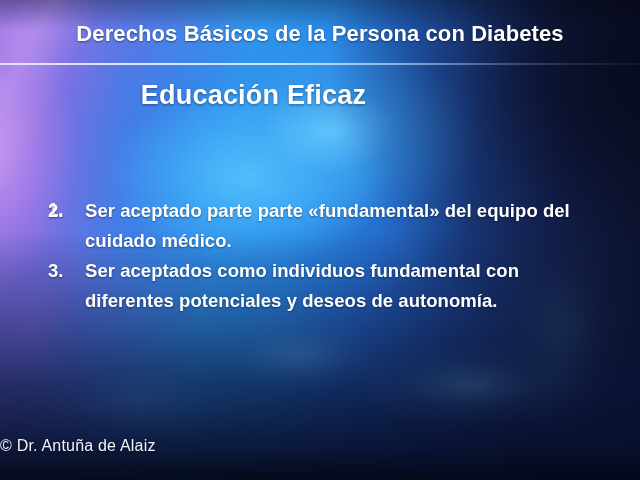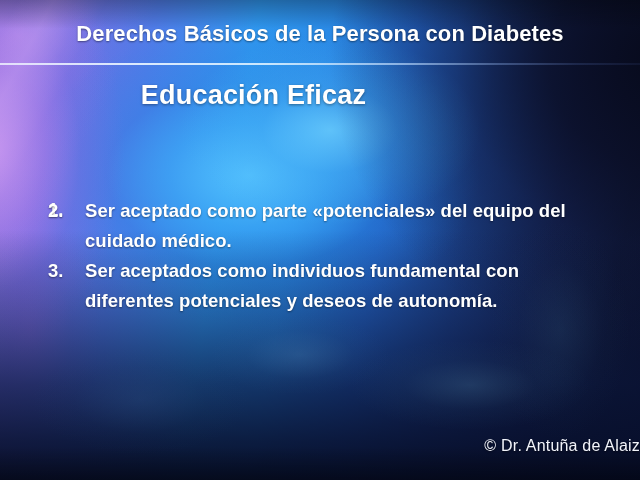--- a/index.html
+++ b/index.html
@@ -222,21 +222,21 @@
     width: 26px;
     text-align: left;
     font-weight: bold;
   }
 
   .slide-footer {
     position: absolute;
     top: 437px;
     left: 0;
     width: 640px;
-    text-align: right;
+    text-align: left;
     color: #f2f4fb;
     font-size: 16px;
     font-weight: normal;
     letter-spacing: 0.2px;
     text-shadow: 0 1px 2px rgba(0,0,0,0.55);
     white-space: nowrap;
   }
 </style>
 </head>
 <body>
@@ -260,21 +260,21 @@
     <div class="title-rule"></div>
 
     <div class="slide-subtitle">Educación Eficaz</div>
 
     <ol class="bullet-list">
       <li class="bullet-item">
         <span class="bullet-num">1.</span>
       </li>
       <li class="bullet-item">
         <span class="bullet-num">2.</span>
-        <span class="bullet-text">Ser aceptado como parte «potenciales» del equipo del cuidado médico.</span>
+        <span class="bullet-text">Ser aceptado parte parte «fundamental» del equipo del cuidado médico.</span>
       </li>
       <li class="bullet-item">
         <span class="bullet-num">3.</span>
         <span class="bullet-text">Ser aceptados como individuos fundamental con diferentes potenciales y deseos de autonomía.</span>
       </li>
     </ol>
 
     <div class="slide-footer">© Dr. Antuña de Alaiz</div>
 
   </div>

